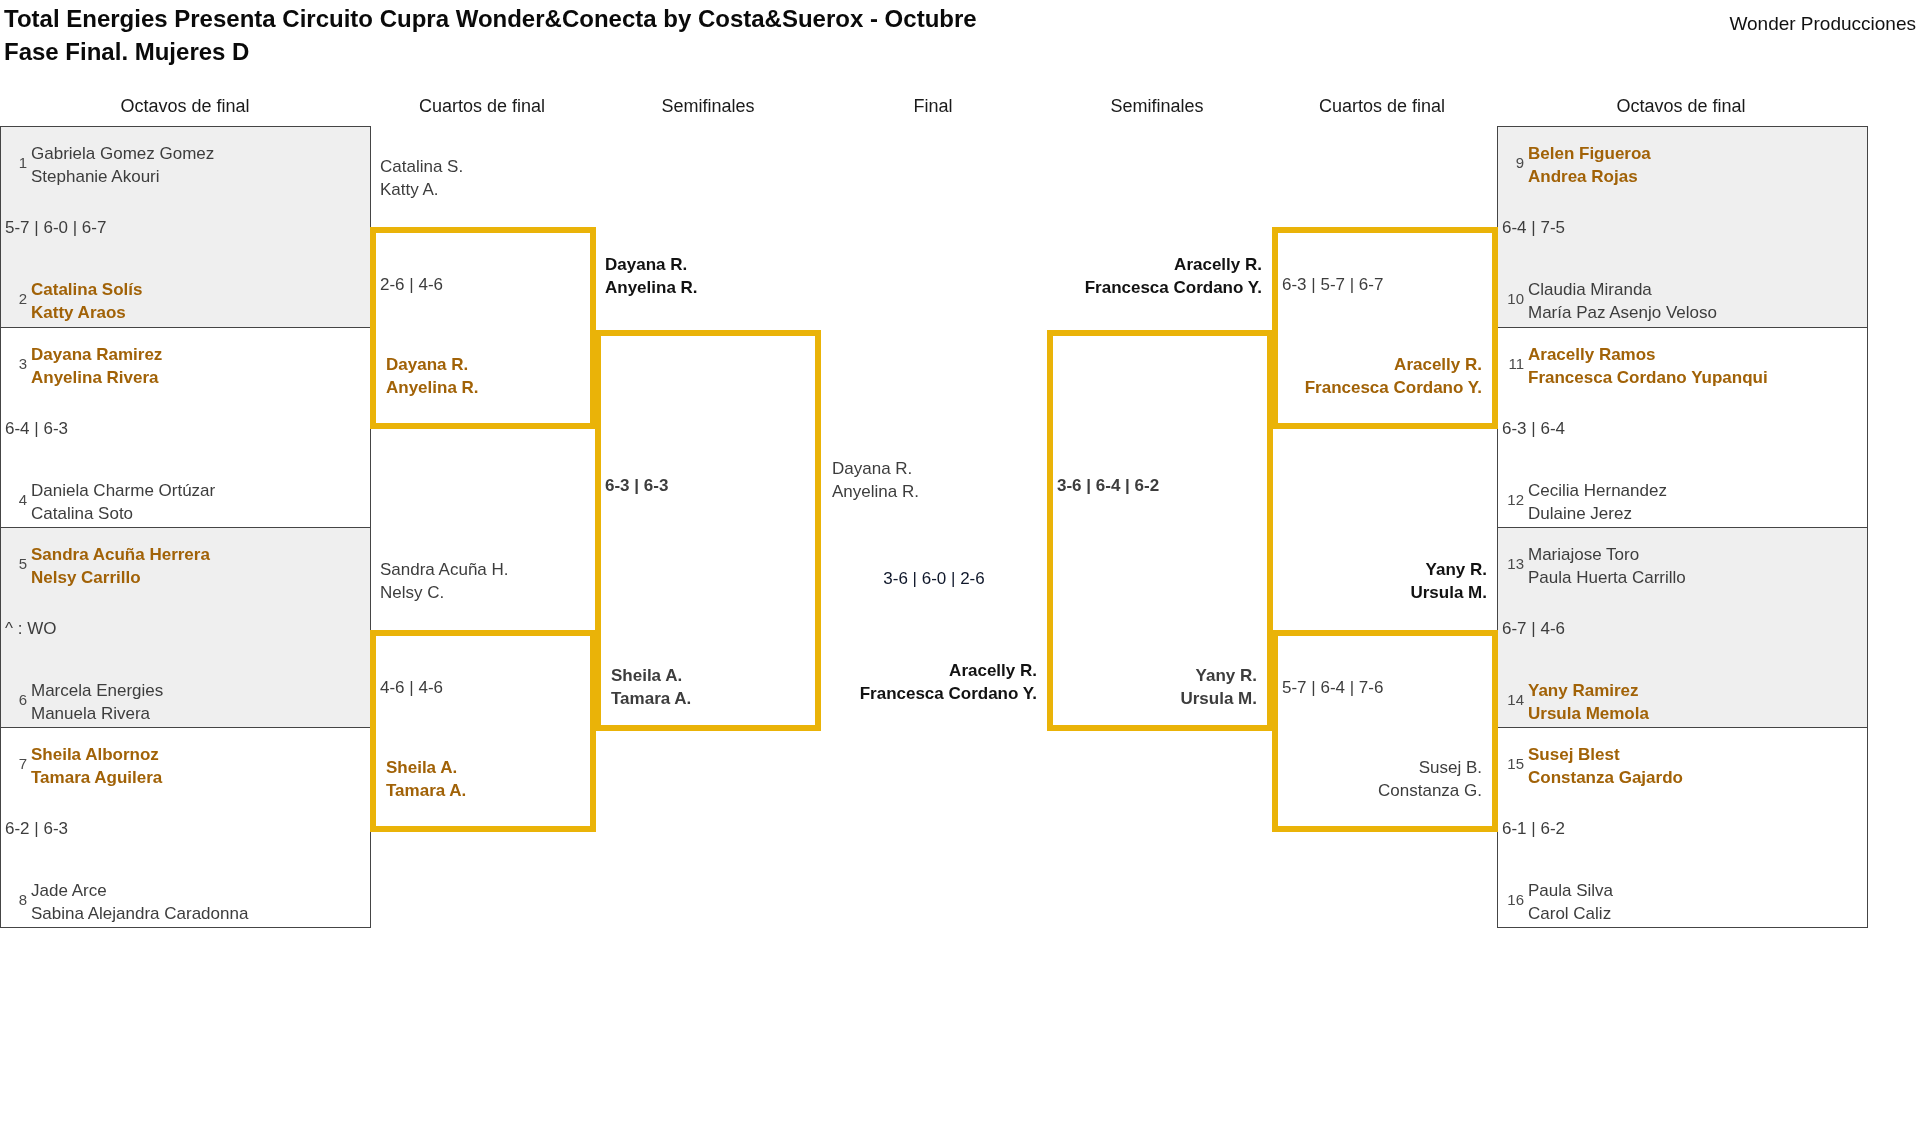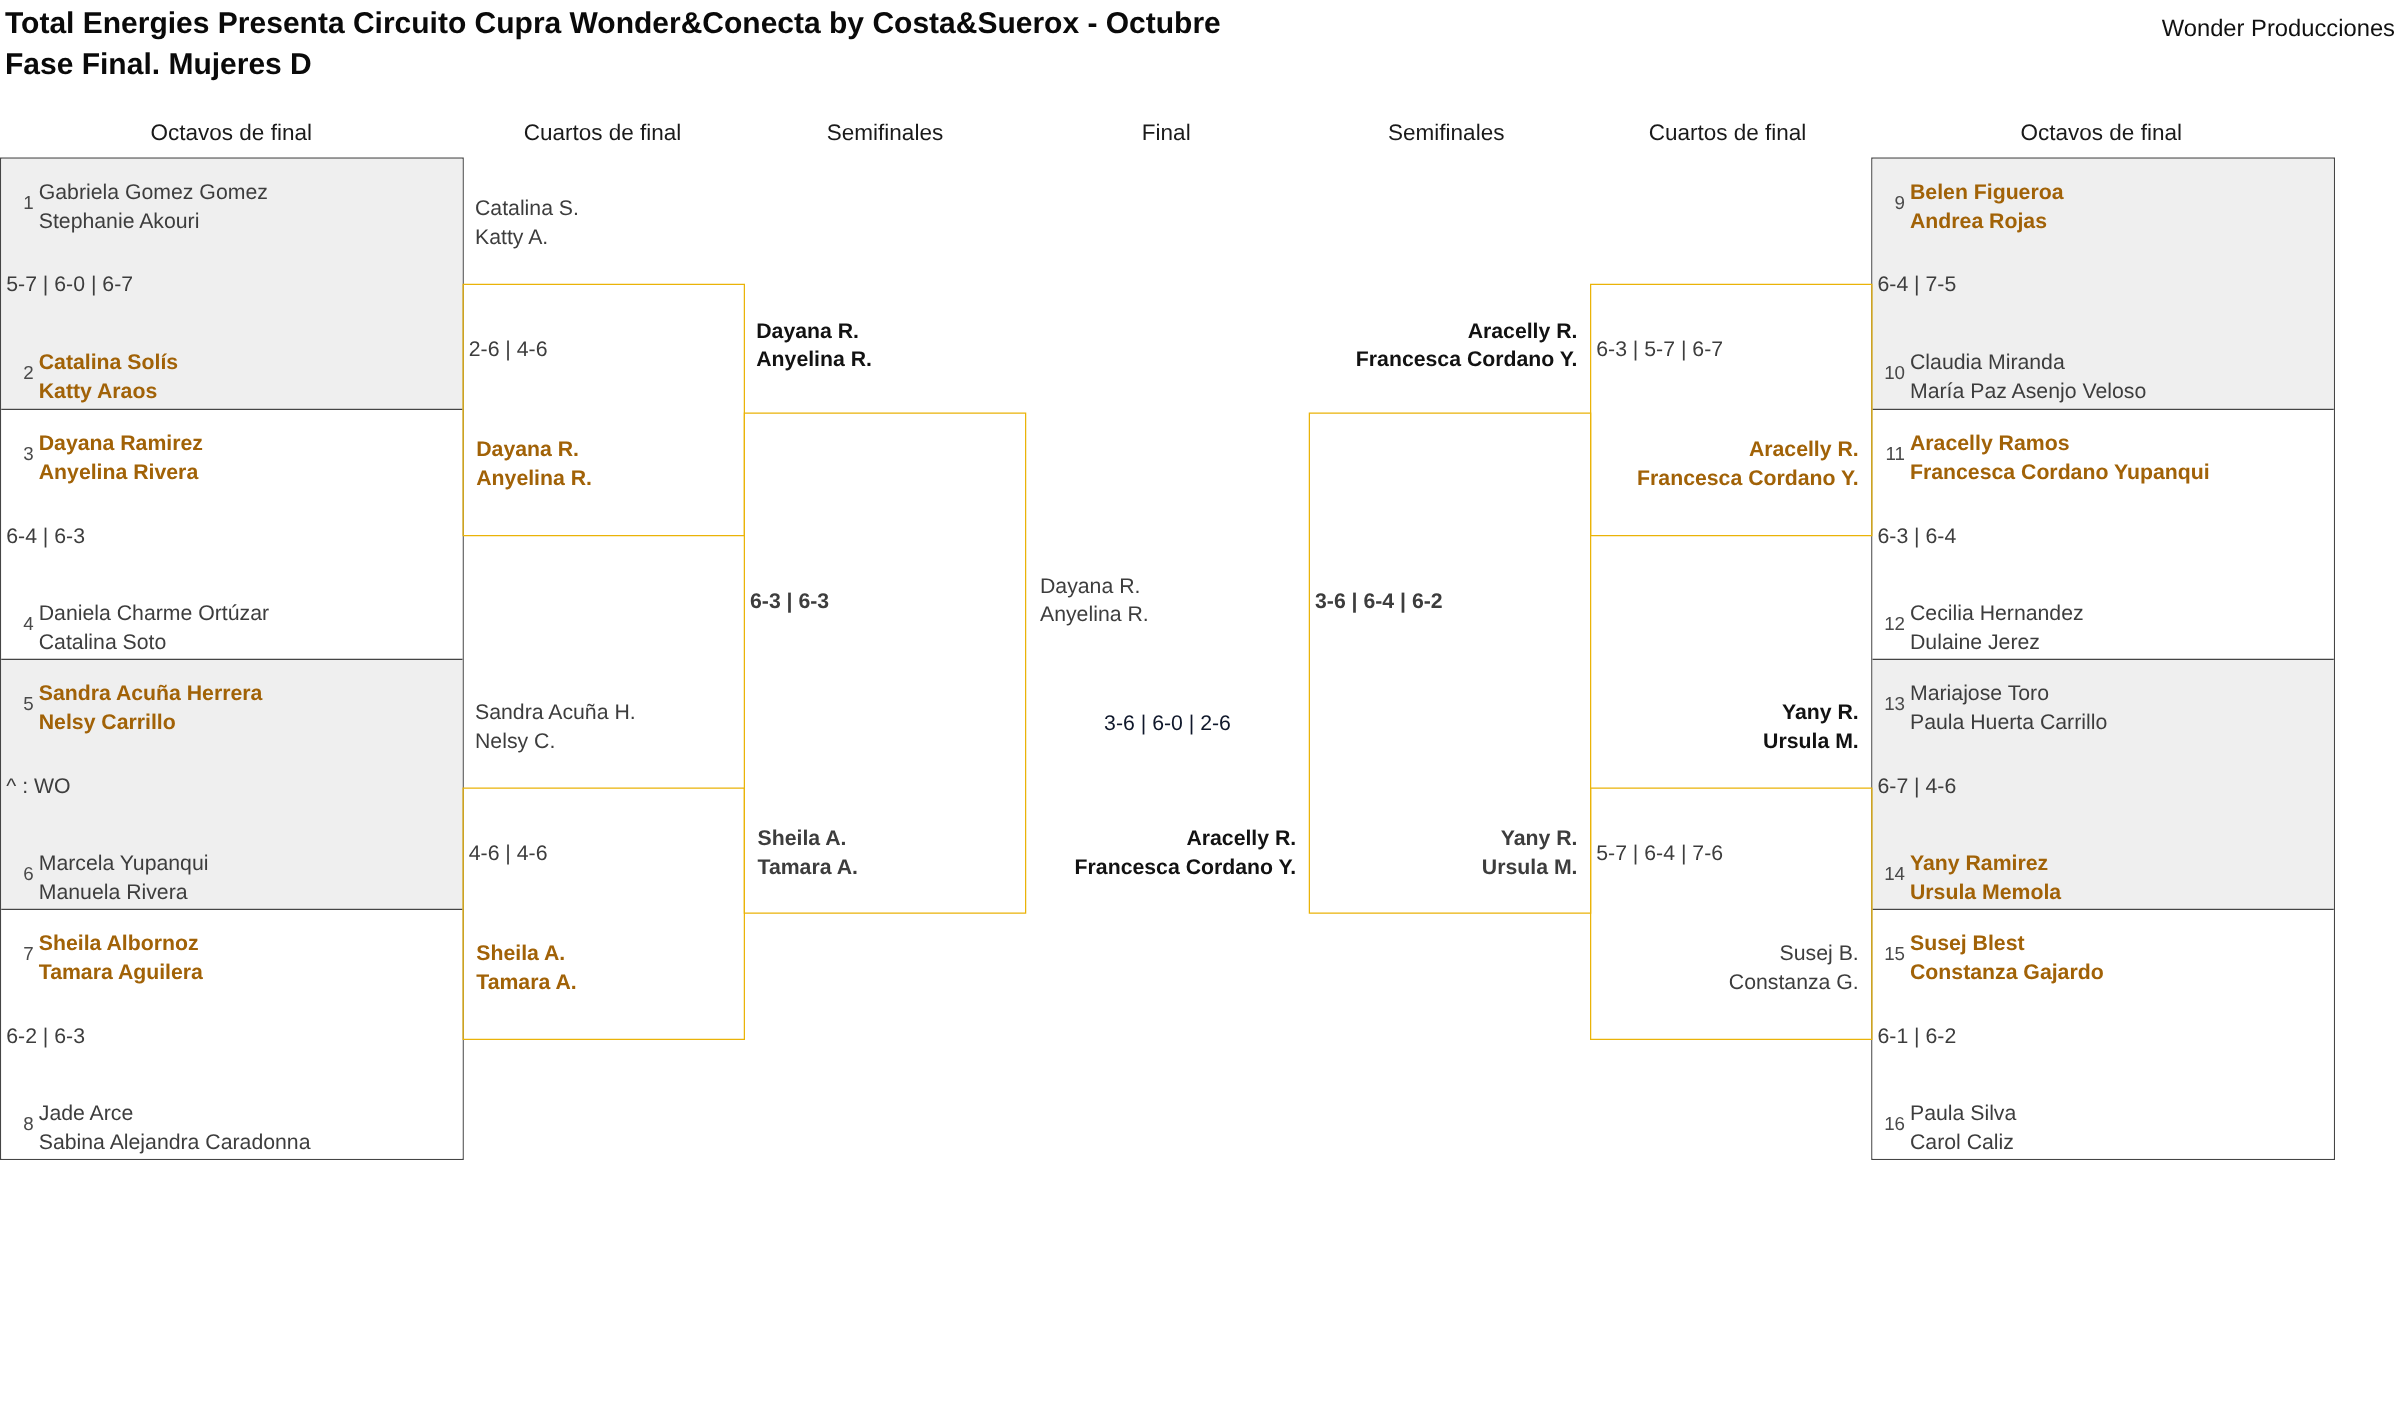--- a/index.html
+++ b/index.html
@@ -21,21 +21,21 @@
   .team{position:absolute;font-size:17px;line-height:23px;color:#3d3d3d;white-space:nowrap;}
   .team.w{font-weight:700;color:#a16207;}
   .seed{position:absolute;left:6px;width:20px;text-align:right;font-size:15px;color:#4a4a4a;}
   .t1{left:30px;top:15px}
   .t2{left:30px;top:151px}
   .s1{top:27px}
   .s2{top:163px}
   .oscore{top:89px}
   .score{position:absolute;left:4px;width:100%;text-align:left;font-size:17px;line-height:24px;color:#3d3d3d;white-space:nowrap;}
 
-  .qf-box,.sf-box{position:absolute;width:226px;border:1px solid #eab308;box-sizing:border-box;background:transparent;}
+  .qf-box,.sf-box{position:absolute;width:226px;border:6px solid #eab308;box-sizing:border-box;background:transparent;}
   .qf-box{height:202px;}
   .qf-l{left:370px}.qf-r{left:1272px}
   .qf-top{top:227px}.qf-bot{top:630px}
   .qf-box .score{top:40px;}
   .inbox{top:120px;}
   .inbox.il{left:10px;}
   .inbox.ir{right:10px;text-align:right;}
 
   .sf-box{height:401px;top:330px;font-weight:bold;}
   .sf-l{left:595px}.sf-r{left:1047px}
@@ -100,21 +100,21 @@
     </div>
     <div class="oct-match gray">
       <span class="seed s1">5</span>
       <div class="team t1 w">
         <div>Sandra Acuña Herrera</div>
         <div>Nelsy Carrillo</div>
       </div>
       <div class="score oscore">^ : WO</div>
       <span class="seed s2">6</span>
       <div class="team t2">
-        <div>Marcela Yupanqui</div>
+        <div>Marcela Energies</div>
         <div>Manuela Rivera</div>
       </div>
     </div>
     <div class="oct-match">
       <span class="seed s1">7</span>
       <div class="team t1 w">
         <div>Sheila Albornoz</div>
         <div>Tamara Aguilera</div>
       </div>
       <div class="score oscore">6-2 | 6-3</div>

